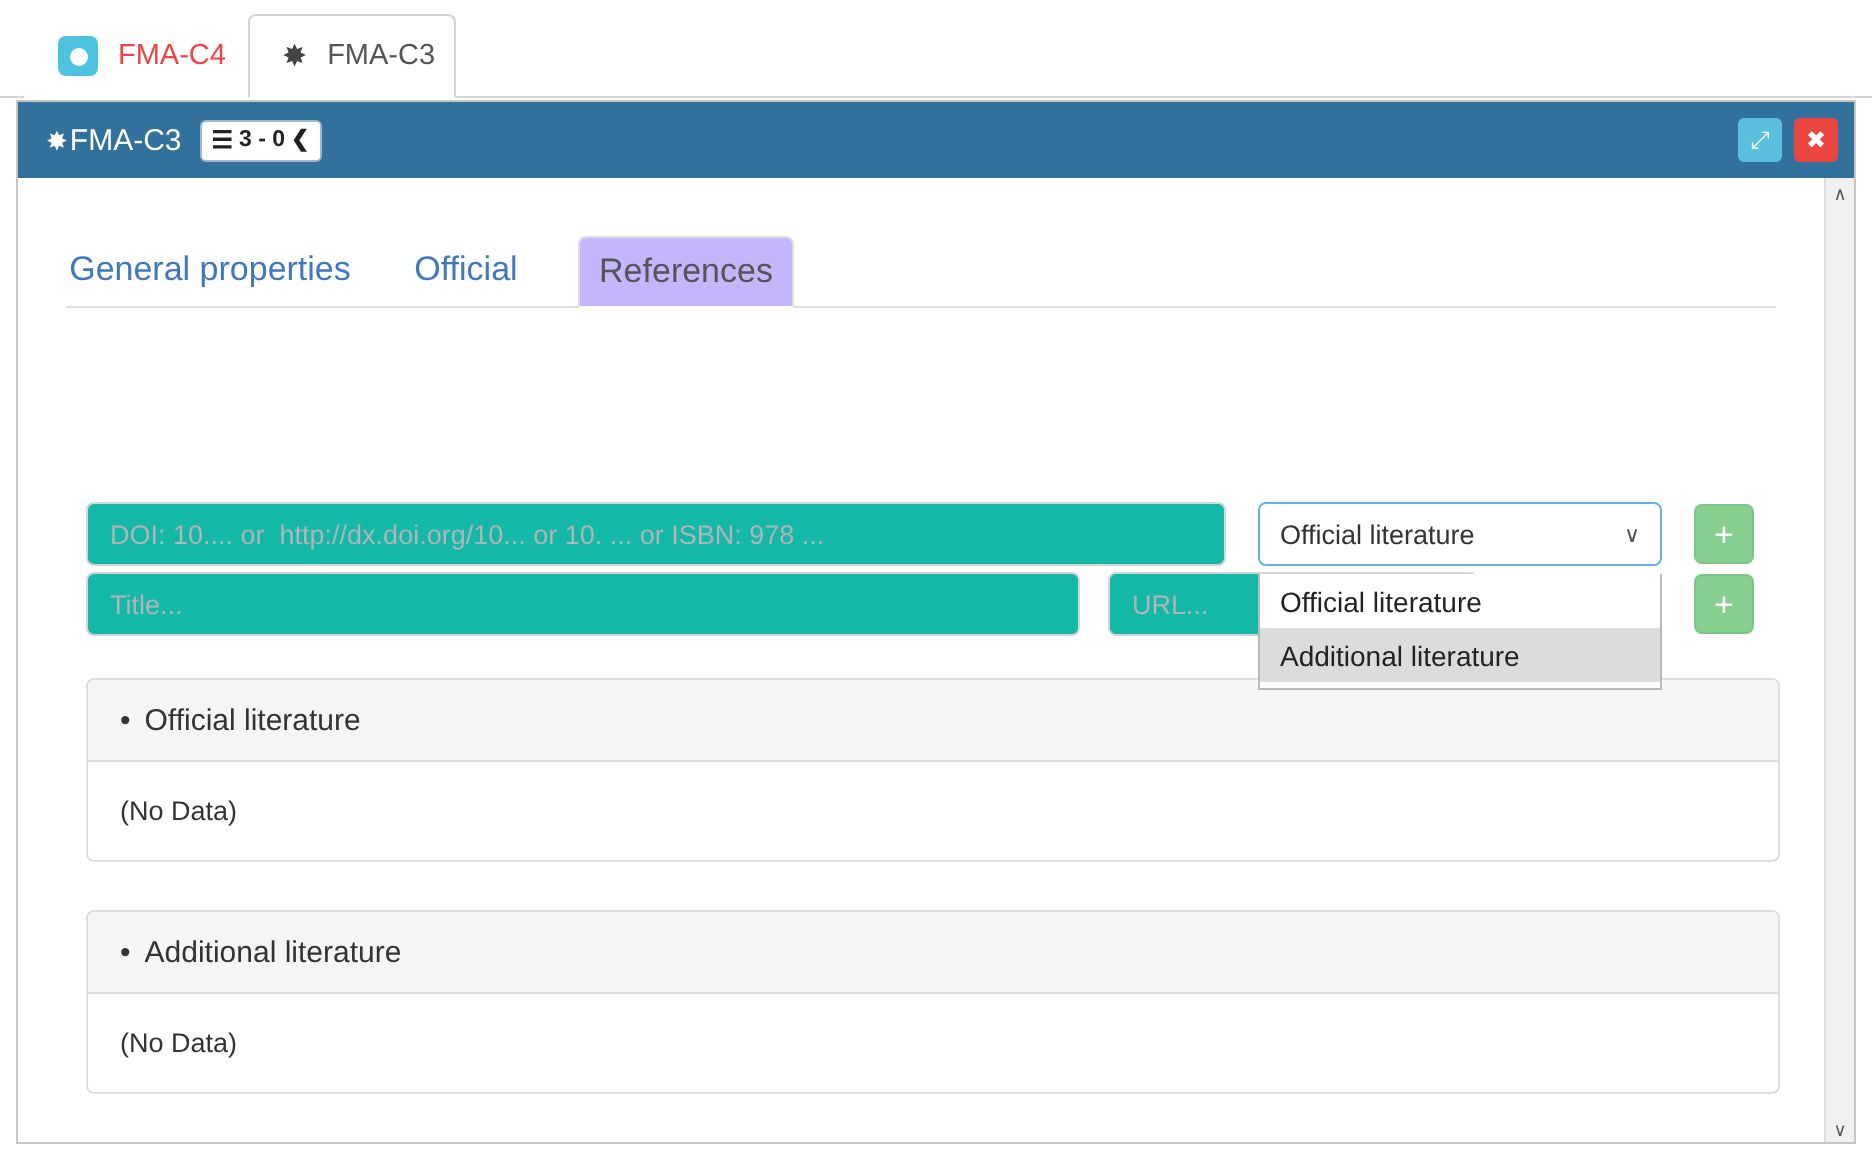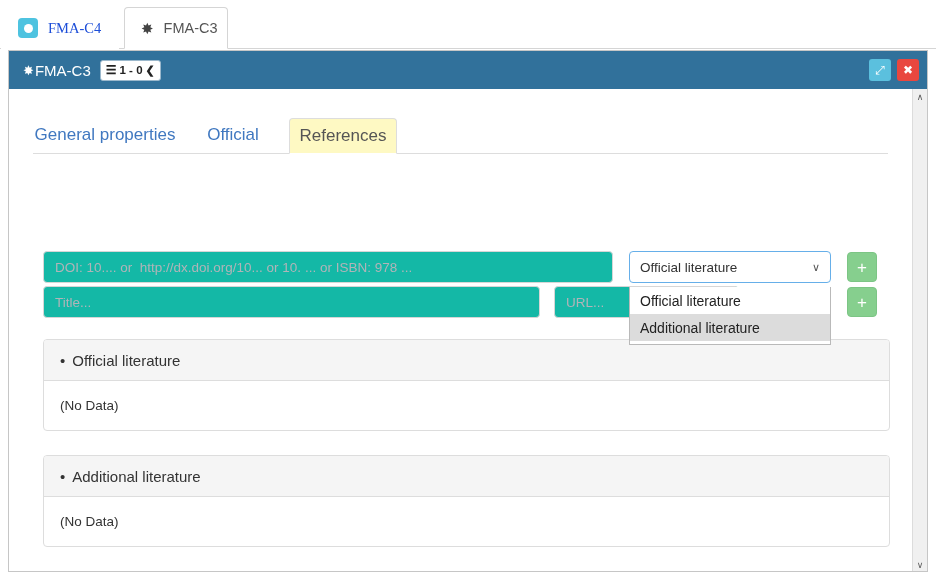--- a/index.html
+++ b/index.html
@@ -34,25 +34,24 @@
     display: flex;
     align-items: center;
     padding: 0 16px;
     border-top-left-radius: 4px;
     border-top-right-radius: 4px;
     font-size: 14.5px;
     cursor: pointer;
     background: #ffffff;
   }
   .tab.inactive {
-    left: 1px;
+    left: 12px;
     width: 118px;
-    color: #1d4ed8;
+    color: #ef4444;
     border: 1px solid transparent;
-    font-family: Liberation Serif, serif;
   }
   .tab.active {
     left: 124px;
     width: 104px;
     color: #555555;
     border: 1px solid #d5d5d5;
     border-bottom: 1px solid #ffffff;
     background: #ffffff;
     z-index: 3;
   }
@@ -185,21 +184,21 @@
     justify-content: center;
     font-size: 17px;
     cursor: pointer;
     border-radius: 4px 4px 0 0;
     border: 1px solid transparent;
     white-space: nowrap;
   }
   .itab.link { color: #4078c0; }
   .itab.current {
     color: #555555;
-    background: #fef9c3;
+    background: #c4b5fd;
     border: 1px solid #dddddd;
     border-bottom: 1px solid #ffffff;
     margin-bottom: -1px;
   }
   #itab0 { left: 0px;   width: 144px; }
   #itab1 { left: 156px; width: 88px; }
   #itab2 { left: 256px; width: 108px; }
   .ctl {
     height: 32px;
     box-sizing: border-box;
@@ -368,21 +367,21 @@
 
 <div class="modal">
 
   <div class="modal-header">
     <div class="modal-title">
       <span class="gearicon-w">✸</span>
       <span>FMA-C3</span>
     </div>
     <div class="header-badge">
       <span class="listglyph">☰</span>
-      <span>1 - 0</span>
+      <span>3 - 0</span>
       <span class="shareglyph">❮</span>
     </div>
     <div class="header-btns">
       <button class="hbtn expand">⤢</button>
       <button class="hbtn close">✖</button>
     </div>
   </div>
 
   <div class="modal-body">
 

